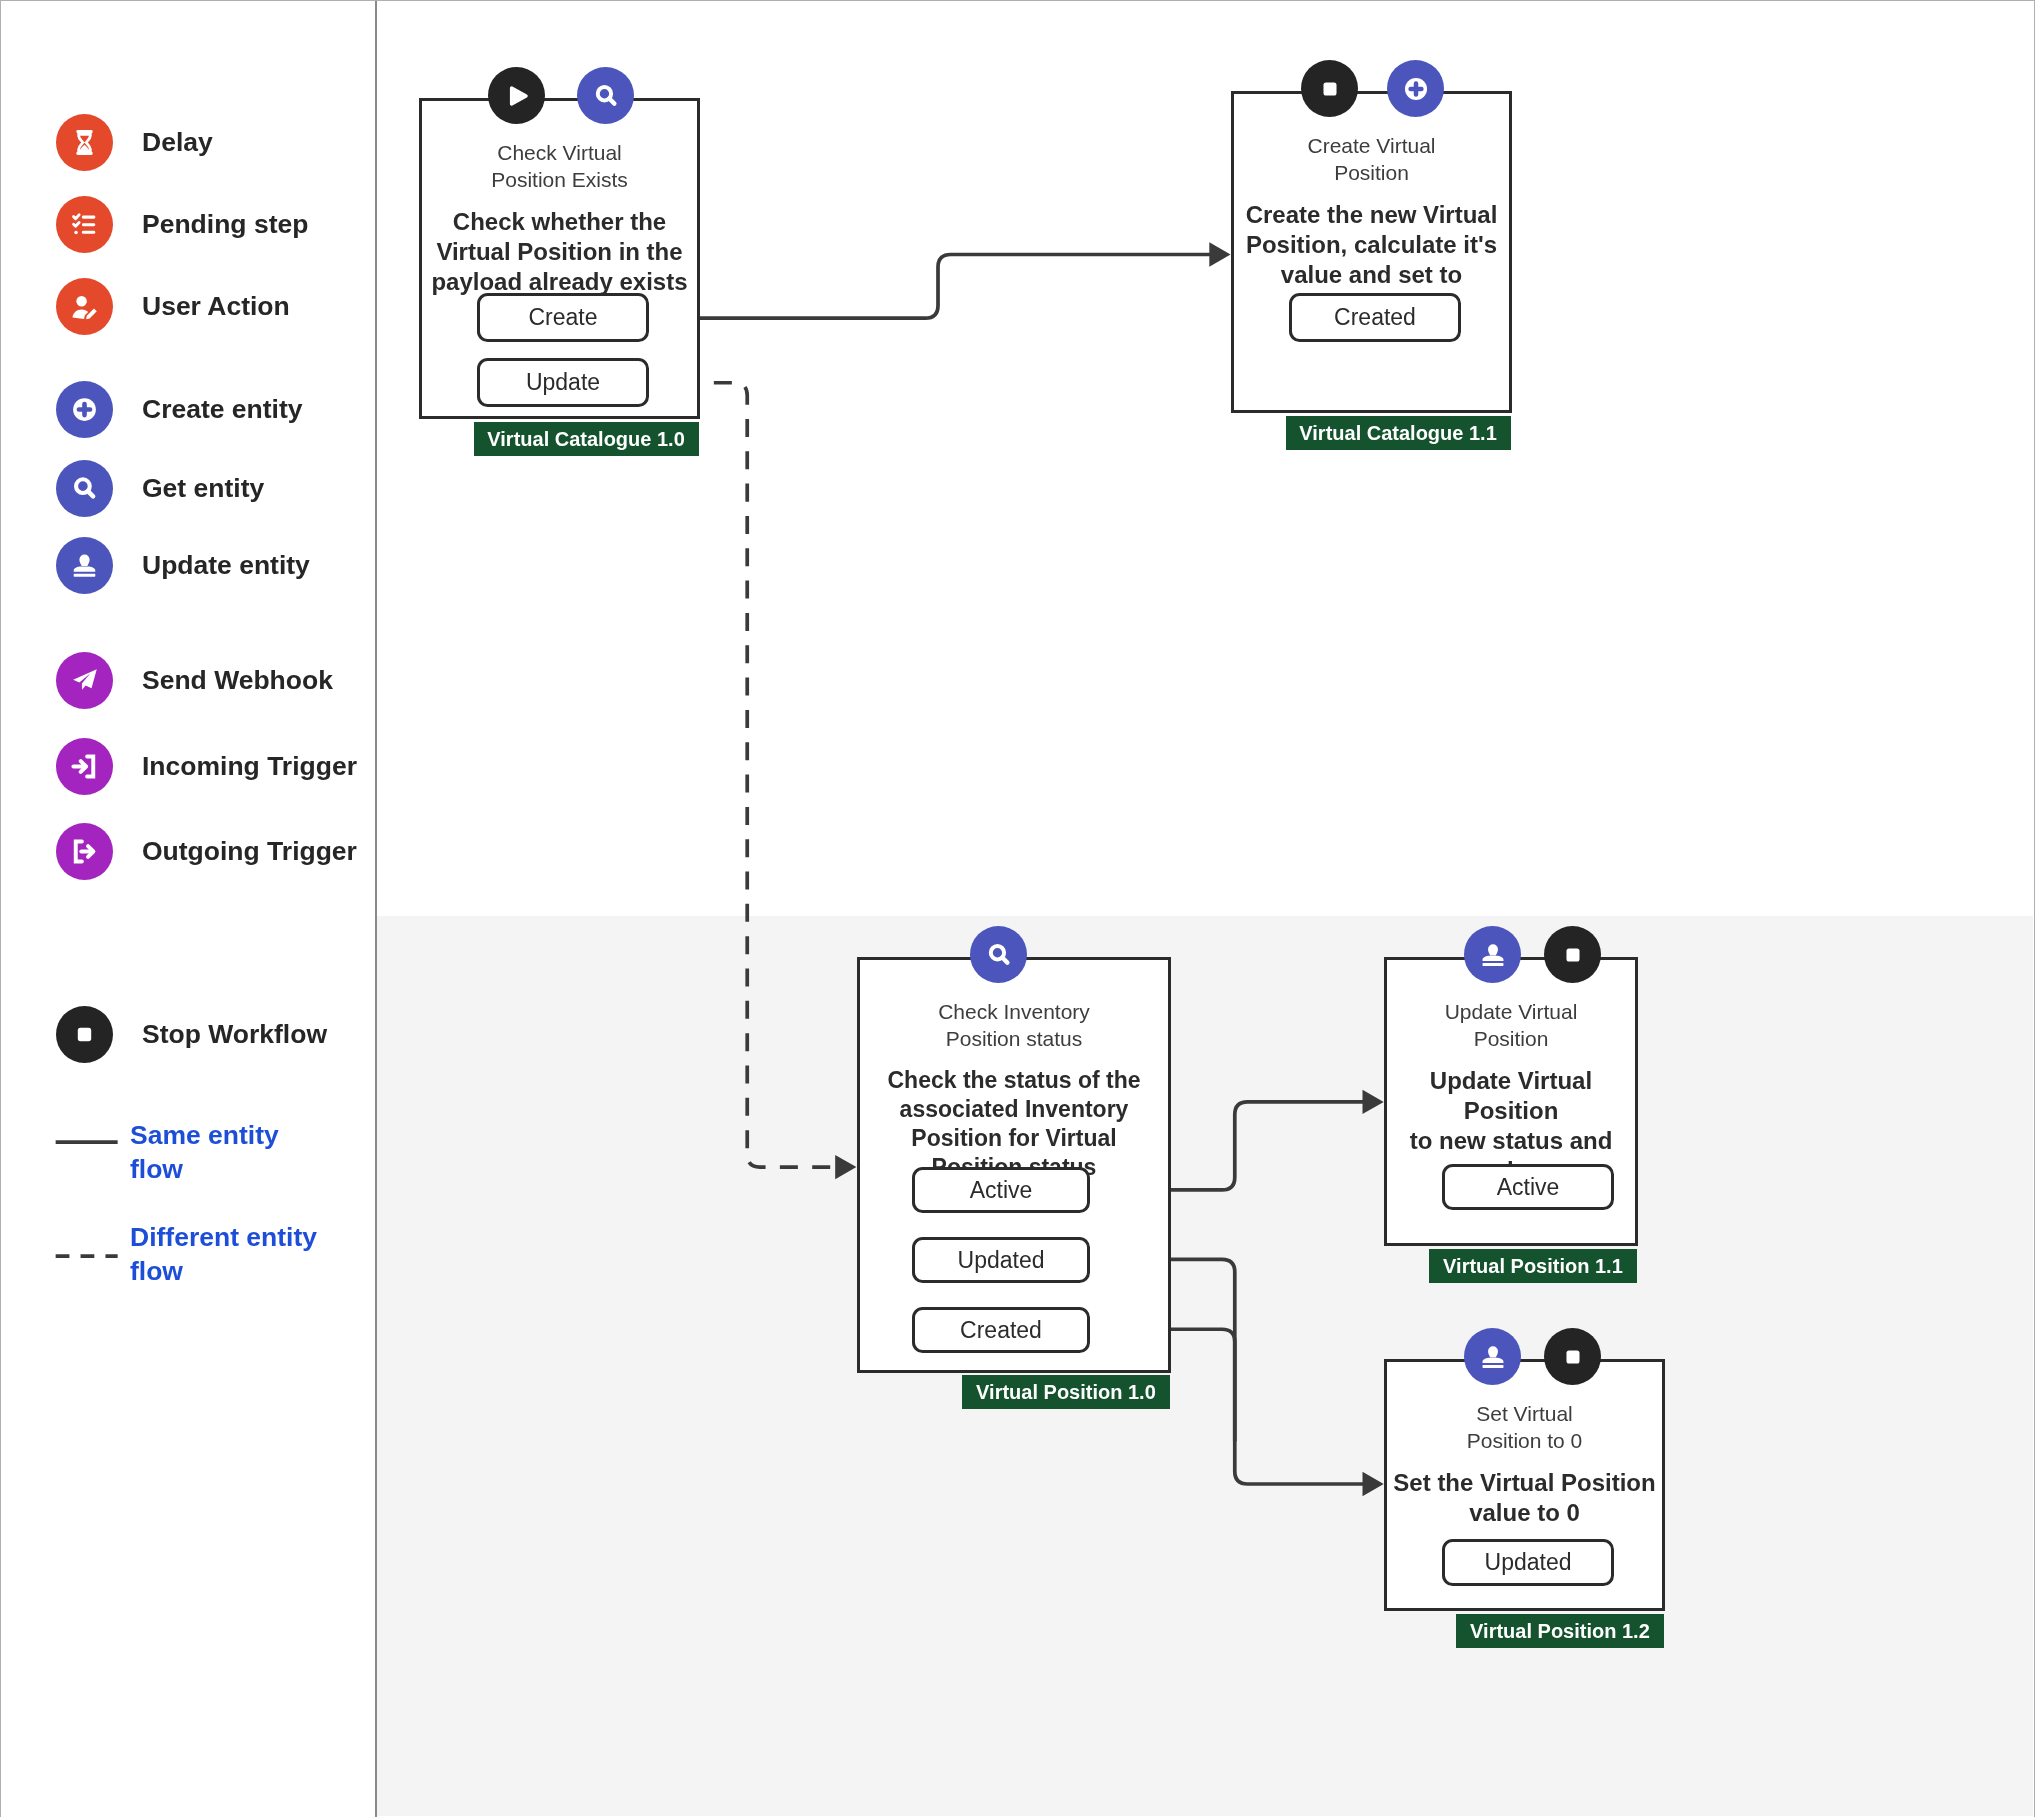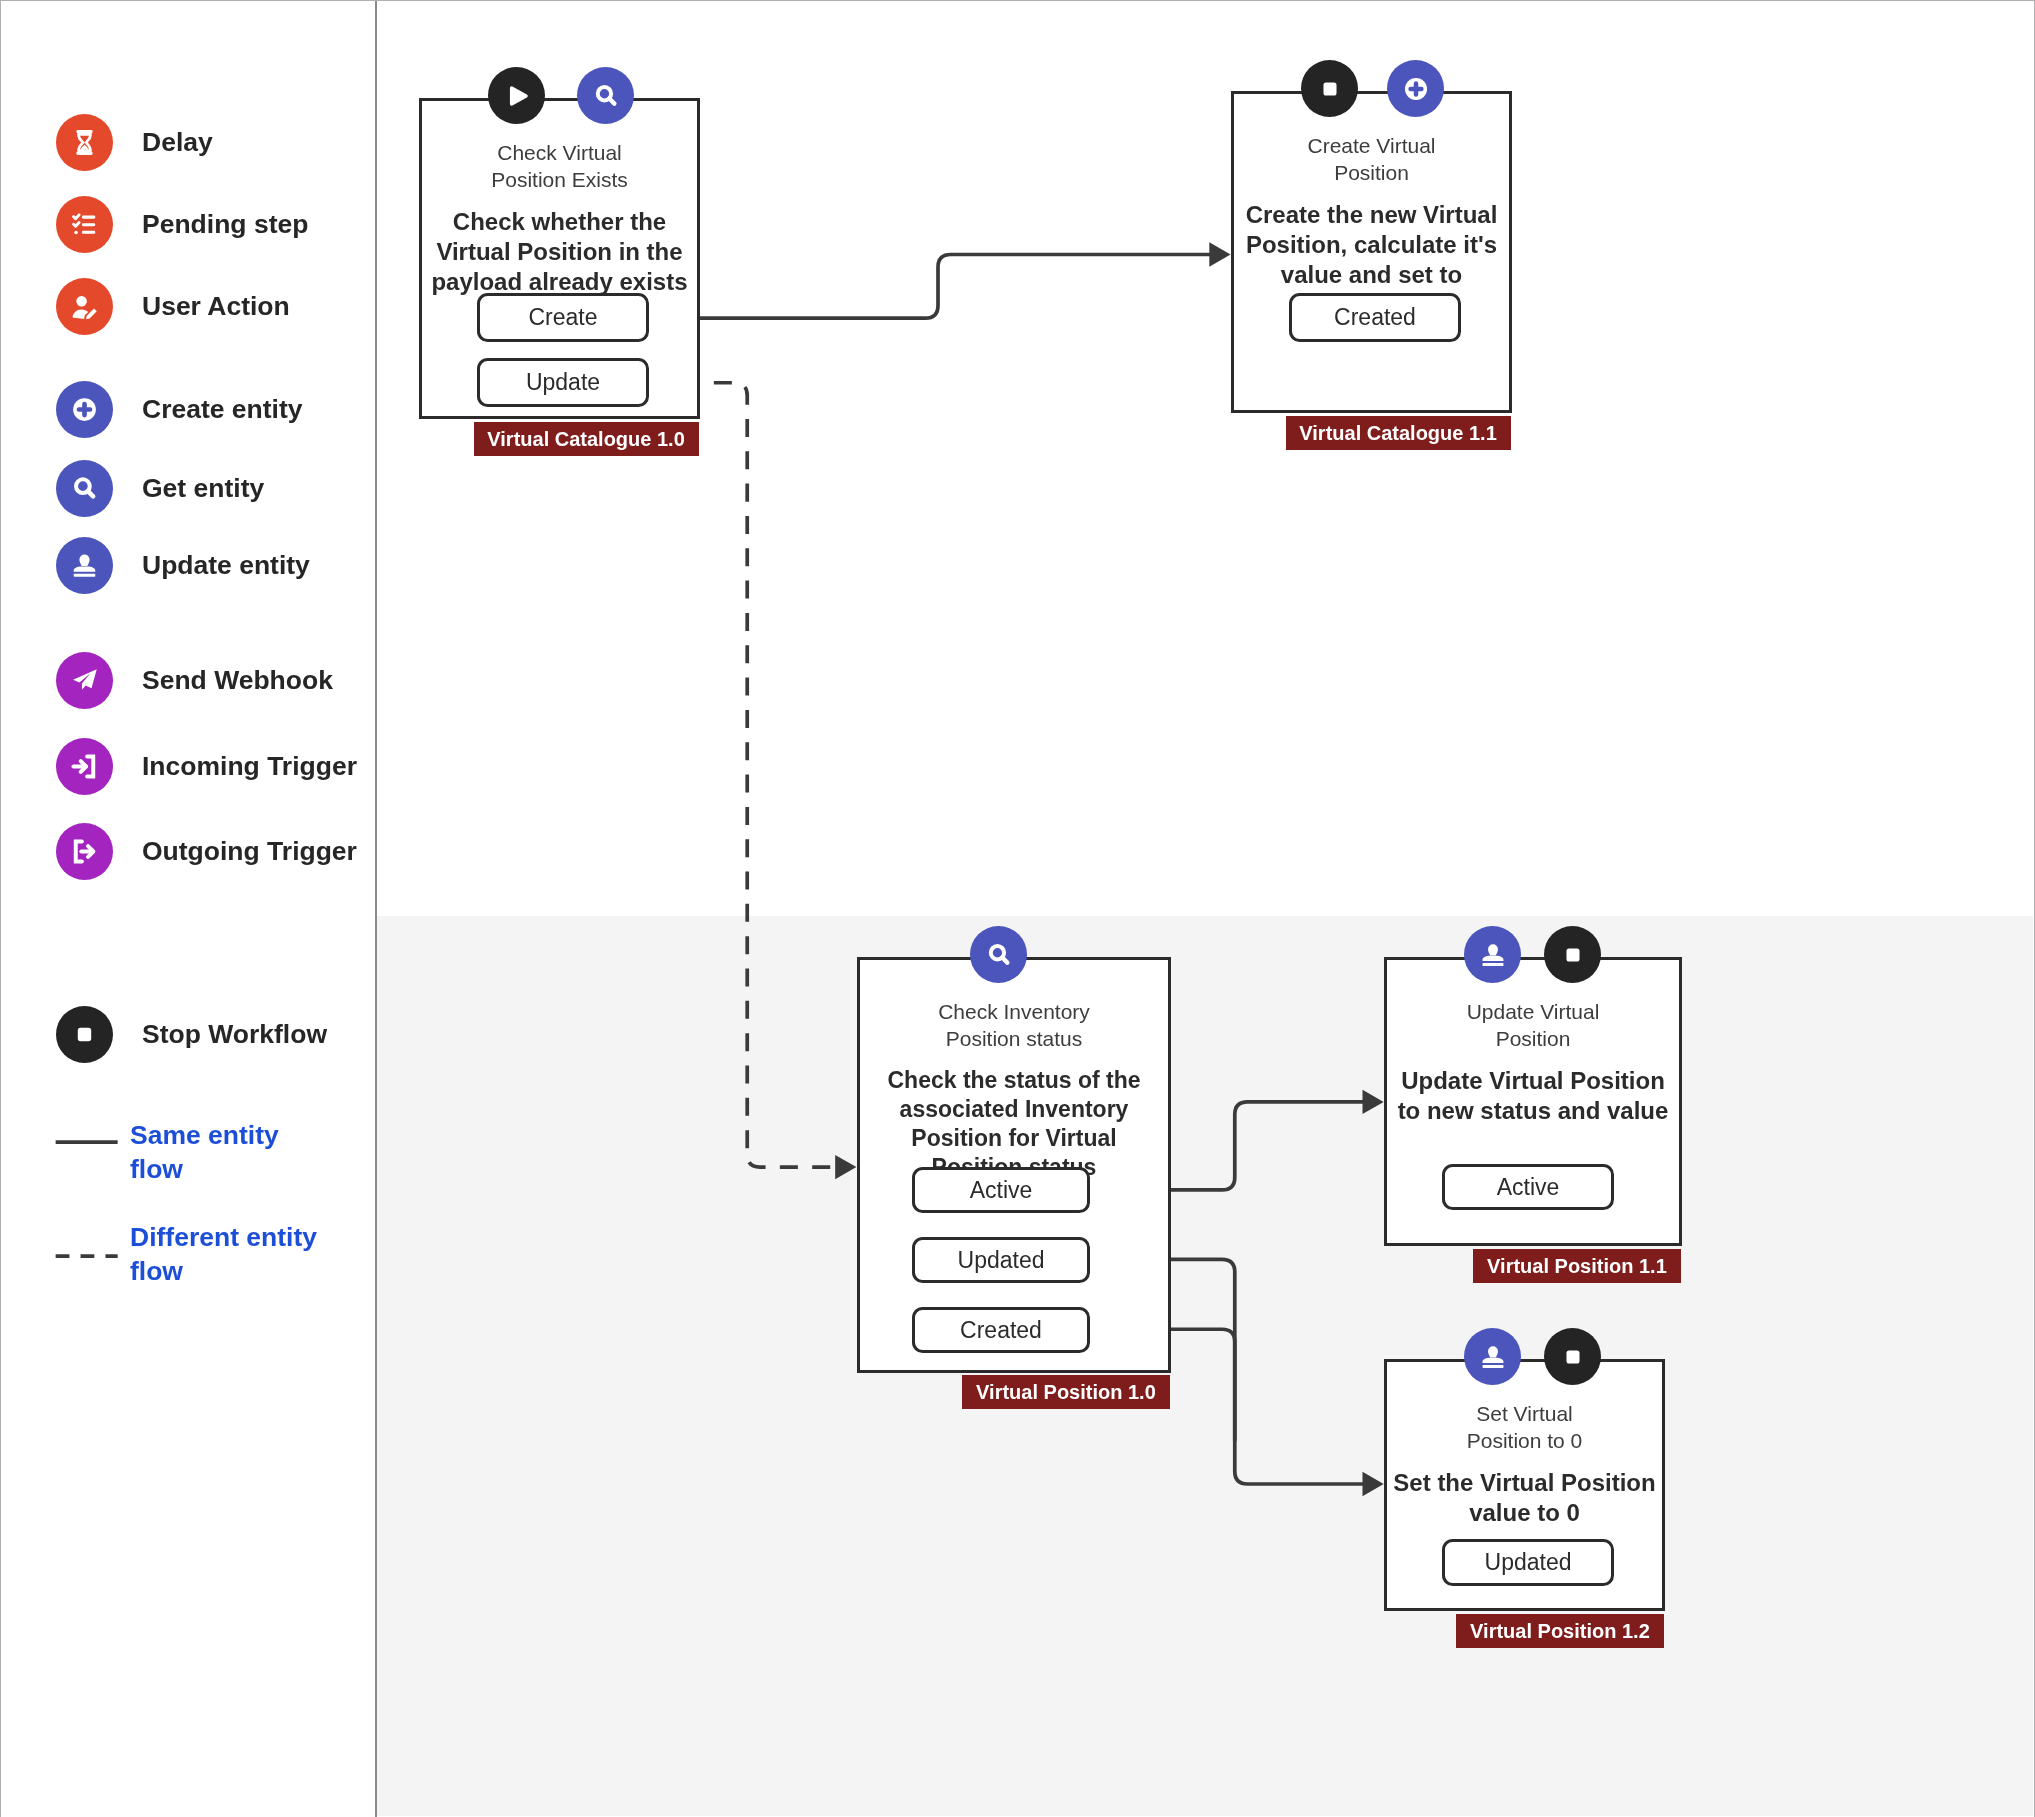--- a/index.html
+++ b/index.html
@@ -26,21 +26,21 @@
 
   
   .node{position:absolute;background:#fff;border:3.2px solid #2B2B2B;box-sizing:border-box;text-align:center;z-index:10}
   .nd-circle{position:absolute;width:57px;height:57px;border-radius:50%;top:-34px;display:flex;align-items:center;justify-content:center}
   .nd-circle svg{width:34px;height:34px;display:block}
   .nd-title{margin-top:39px;font-size:21px;line-height:26.5px;color:#3D3D3D;white-space:pre-line}
   .nd-desc{margin-top:14px;font-size:24px;line-height:30px;font-weight:700;color:#2B2B2B;white-space:pre-line}
   .nd-btn{position:absolute;left:55px;width:172px;height:49px;border:3.2px solid #2B2B2B;border-radius:10.6px;
           box-sizing:border-box;background:#fff;display:flex;align-items:center;justify-content:center;
           font-size:23px;color:#2B2B2B;cursor:pointer}
-  .nd-tag{position:absolute;right:-1.6px;background:#7f1d1d;color:#fff;font-weight:700;font-size:20px;
+  .nd-tag{position:absolute;right:-1.6px;background:#14532d;color:#fff;font-weight:700;font-size:20px;
           height:34px;line-height:34px;padding:0 13.8px;white-space:nowrap}
 
   .connectors{position:absolute;left:0;top:0;z-index:5}
   .defs-hidden{position:absolute;width:0;height:0;overflow:hidden}
 </style>
 </head>
 <body>
 
 <svg class="defs-hidden" aria-hidden="true">
   <defs>
@@ -265,21 +265,21 @@
   <div class="nd-desc" style="font-size:23px;line-height:29px">Check the status of the
 associated Inventory
 Position for Virtual
 Position status</div>
   <div class="nd-btn" style="top:207px;left:52px;width:178px;height:46px">Active</div>
   <div class="nd-btn" style="top:277px;left:52px;width:178px;height:46px">Updated</div>
   <div class="nd-btn" style="top:347px;left:52px;width:178px;height:46px">Created</div>
   <div class="nd-tag" style="top:415px">Virtual Position 1.0</div>
 </div>
 
-<div class="node" style="left:1384px;top:957px;width:298px;height:289px">
+<div class="node" style="left:1384px;top:957px;width:254px;height:289px">
   <span class="nd-circle c-blue" style="left:77px">
       <svg viewBox="0 0 24 24">
         <use href="#sym-stamp"></use>
       </svg>
     </span>
   <span class="nd-circle c-black" style="left:157px">
       <svg viewBox="0 0 24 24">
         <use href="#sym-stop"></use>
       </svg>
     </span>

